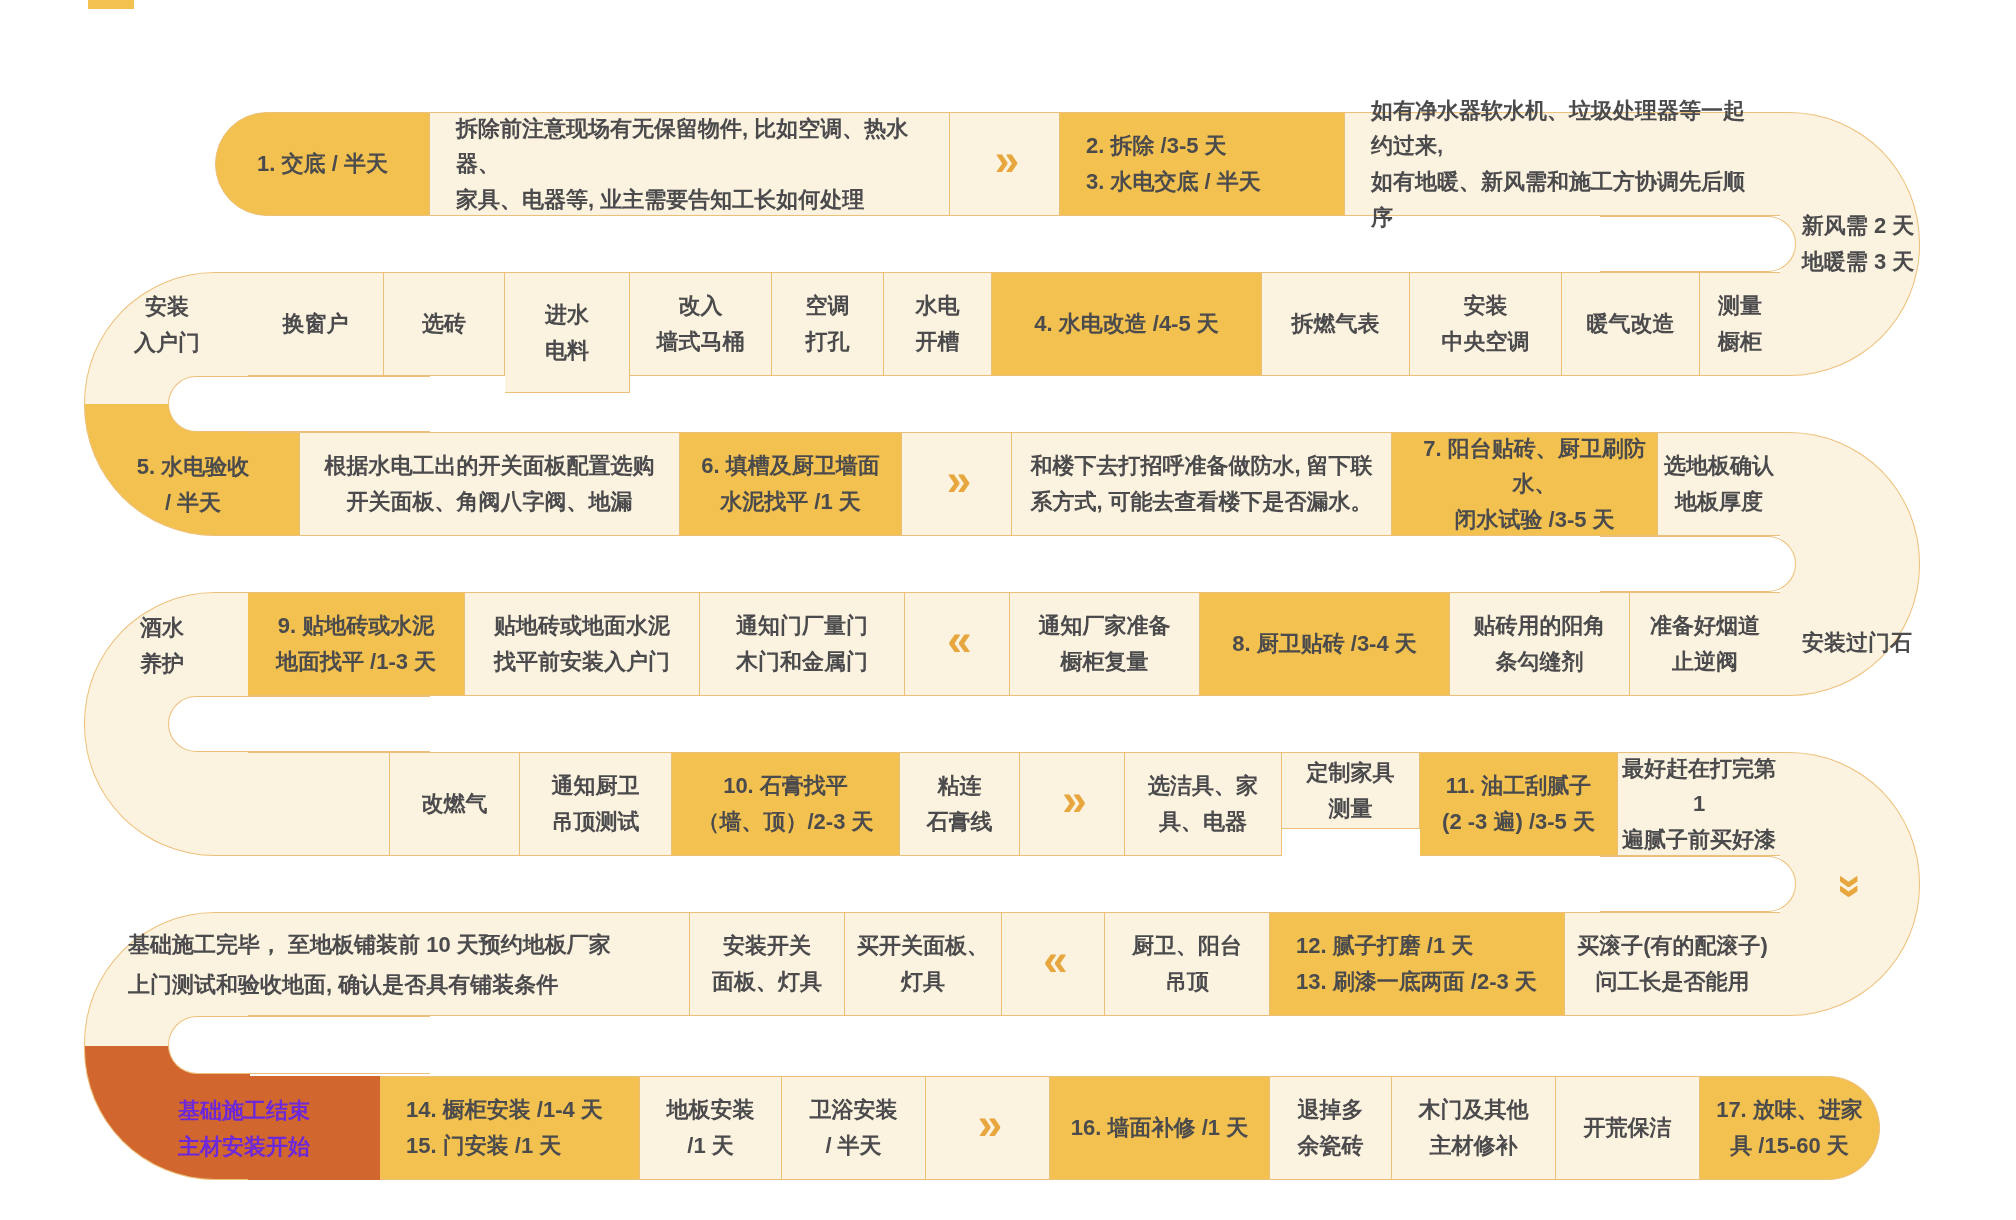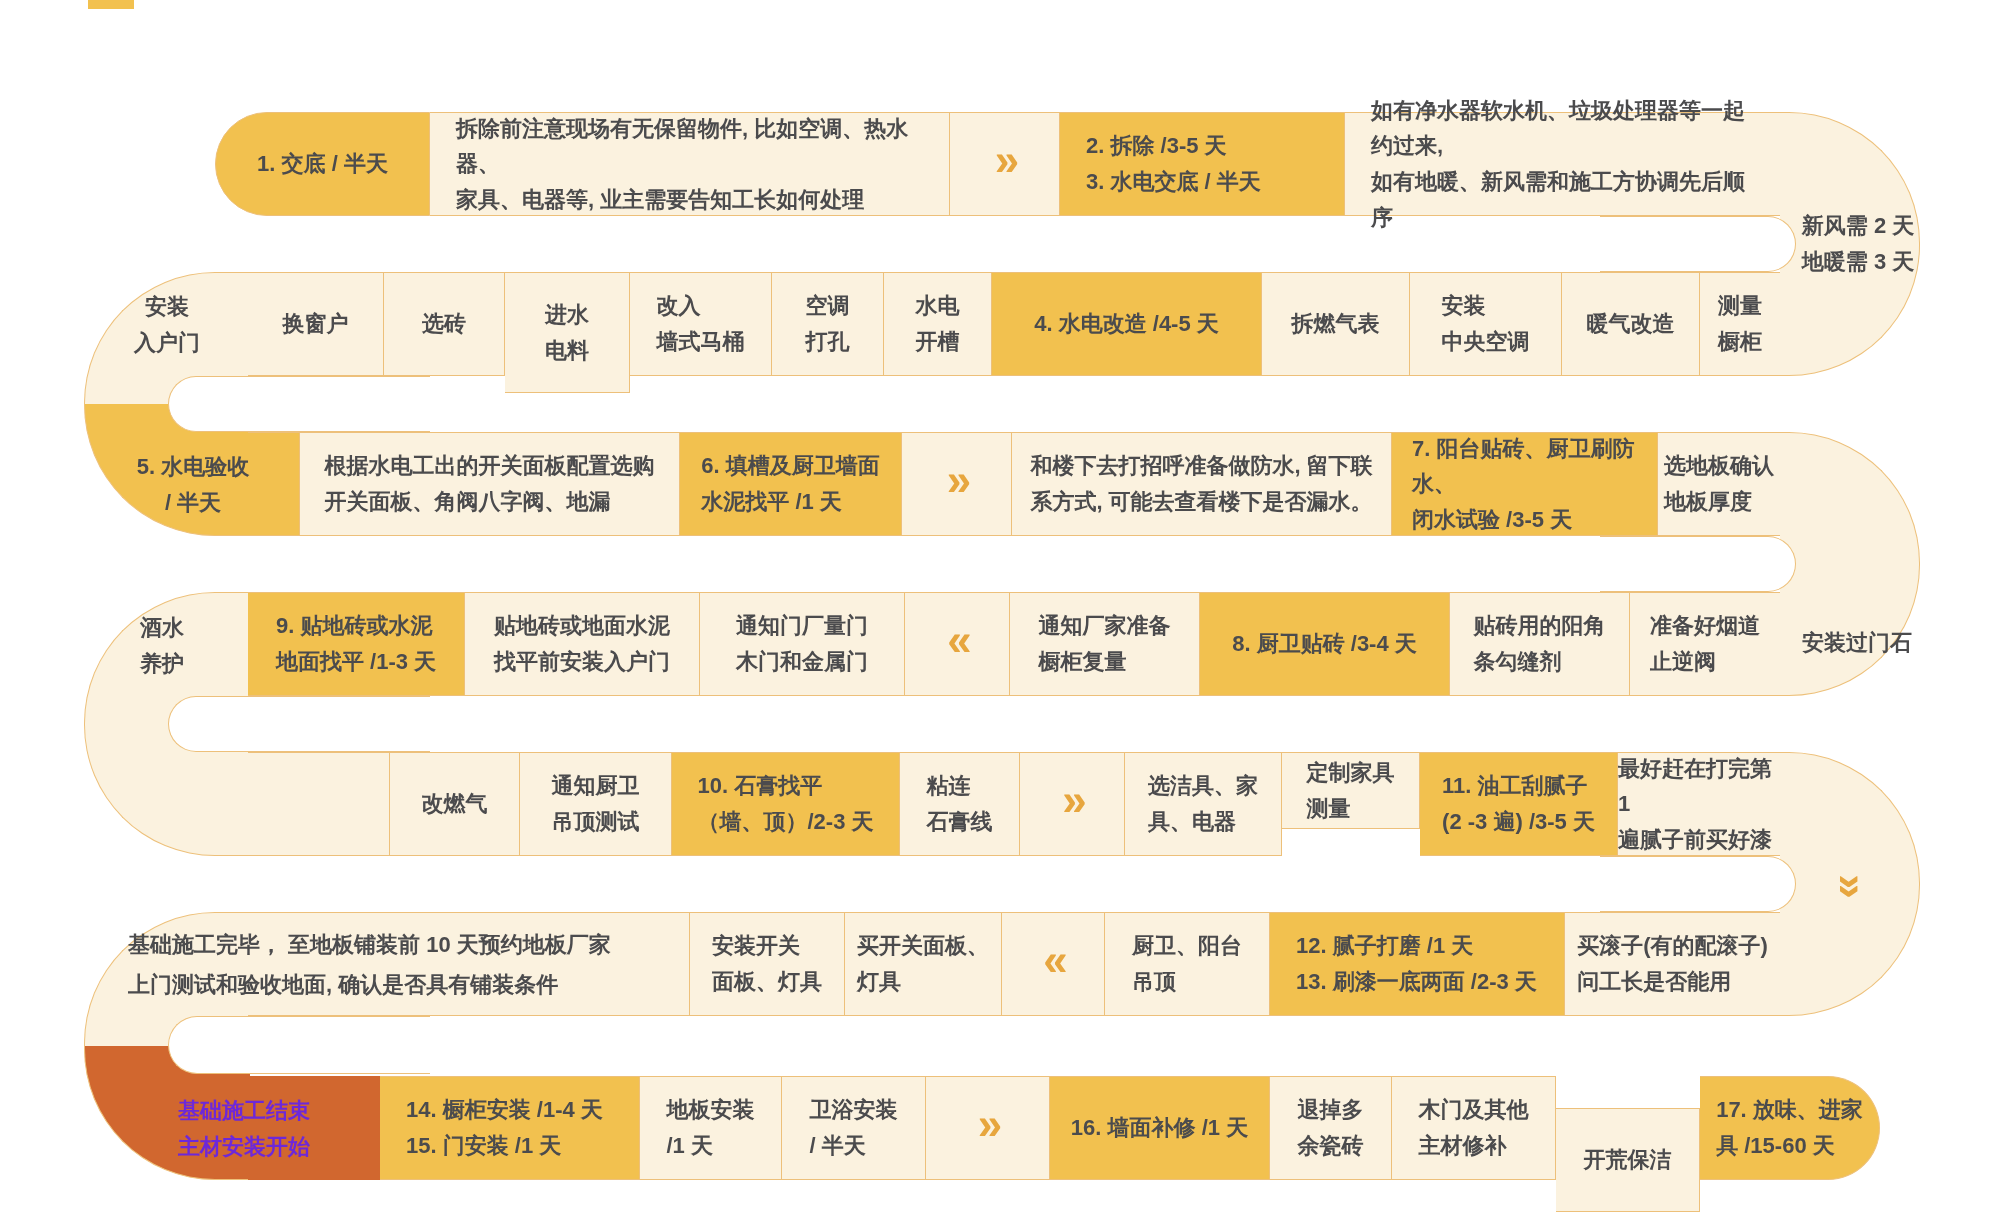--- a/index.html
+++ b/index.html
@@ -7,21 +7,21 @@
     --text:#4B4B4D; --chev:#E7A63E;
   }
   html,body{margin:0;padding:0;background:#fff;}
   body{font-family:"Liberation Sans","DejaVu Sans",sans-serif;}
   #canvas{position:relative;width:2016px;height:1220px;background:#fff;overflow:hidden;}
   .cell{
     position:absolute;box-sizing:border-box;background:var(--cream);
     border:1px solid var(--line);border-left:none;
     display:flex;align-items:center;justify-content:center;
     color:var(--text);font-weight:700;font-size:22px;line-height:1.62;
-    white-space:pre-line;
+    text-align:center;white-space:pre-line;
   }
   .cell.hl{background:var(--hl);}
   .cell.dark{background:var(--dark);border-color:var(--dark);}
   .cell.chev{font-size:44px;color:var(--chev);letter-spacing:-5px;line-height:1;padding-bottom:8px;}
   .cell.capl{border-left:1px solid var(--line);border-radius:52px 0 0 52px;}
   .cell.capr{border-radius:0 52px 52px 0;}
   .cell.nor{border-right:none;}
   .cell.al{justify-content:flex-start;text-align:left;padding:0 26px;}
   .thalf{position:absolute;box-sizing:border-box;background:var(--cream);}
   .thalf.hl{background:var(--hl);}
@@ -155,21 +155,21 @@
     <div class="cell " style="left: 640px; top: 1076px; width: 142px; height: 104px;">地板安装
 /1 天</div>
     <div class="cell " style="left: 782px; top: 1076px; width: 144px; height: 104px;">卫浴安装
 / 半天</div>
     <div class="cell chev" style="left: 926px; top: 1076px; width: 124px; height: 104px;">››</div>
     <div class="cell hl" style="left: 1050px; top: 1076px; width: 220px; height: 104px;">16. 墙面补修 /1 天</div>
     <div class="cell " style="left: 1270px; top: 1076px; width: 122px; height: 104px;">退掉多
 余瓷砖</div>
     <div class="cell " style="left: 1392px; top: 1076px; width: 164px; height: 104px;">木门及其他
 主材修补</div>
-    <div class="cell " style="left: 1556px; top: 1076px; width: 144px; height: 104px; margin-top: 32px;">开荒保洁</div>
+    <div class="cell " style="left: 1556px; top: 1076px; width: 144px; height: 104px;">开荒保洁</div>
     <div class="cell hl capr" style="left: 1700px; top: 1076px; width: 180px; height: 104px;">17. 放味、进家
 具 /15-60 天</div>
     <div class="flabel " style="left: 92px; top: 286px; width: 150px; height: 78px;">安装
 入户门</div>
     <div class="flabel " style="left: 1788px; top: 202px; width: 140px; height: 84px;">新风需 2 天
 地暖需 3 天</div>
     <div class="flabel " style="left: 84px; top: 446px; width: 218px; height: 78px;">5. 水电验收
 / 半天</div>
     <div class="flabel " style="left: 92px; top: 606px; width: 140px; height: 80px;">酒水
 养护</div>

